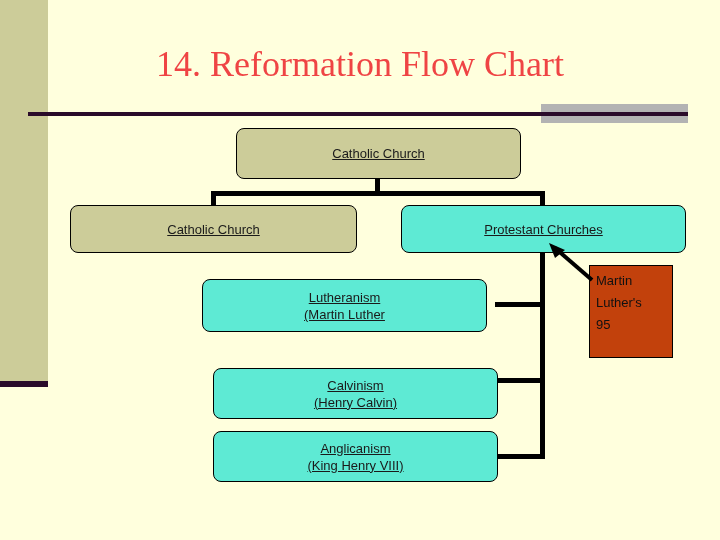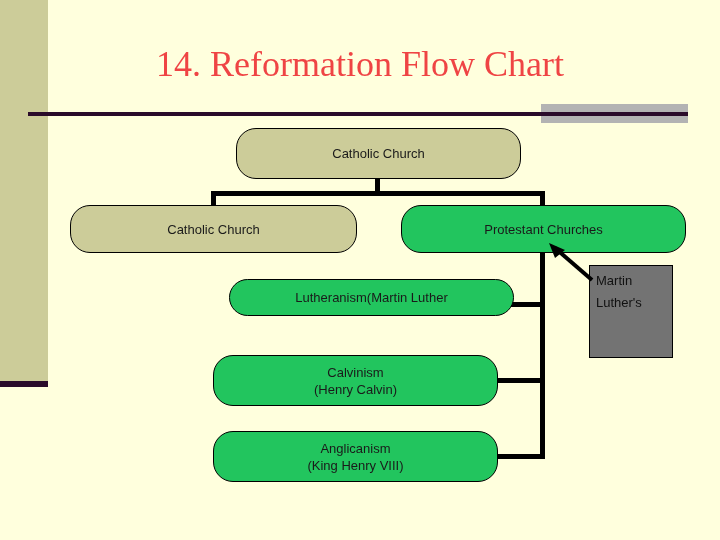--- a/index.html
+++ b/index.html
@@ -69,38 +69,39 @@
     line-height: 44px;
     color: #ef4444;
     white-space: nowrap;
   }
 
   
   .node {
     position: absolute;
     box-sizing: border-box;
     border: 1px solid #000000;
-    border-radius: 20px;
+    border-radius: 8px;
     display: flex;
     align-items: center;
     justify-content: center;
     text-align: center;
     font-family: "Liberation Sans", sans-serif;
     font-size: 13px;
     line-height: 17px;
     color: #1a1a1a;
     z-index: 5;
+    text-decoration: underline;
   }
   .node.khaki  { background: #cccc99; }
-  .node.green  { background: #22c55e; }
+  .node.green  { background: #5eead4; }
 
   .node-red {
     position: absolute;
     box-sizing: border-box;
-    background: #737373;
+    background: #c2410c;
     border: 1px solid #000000;
     padding: 4px 0 0 6px;
     font-family: "Liberation Sans", sans-serif;
     font-size: 13px;
     line-height: 22px;
     color: #111111;
     text-align: left;
     z-index: 7;
   }
 
@@ -159,33 +160,34 @@
   </div>
 
   <div class="node khaki" style="left:70px; top:205px; width:287px; height:48px;">
     <span>Catholic Church</span>
   </div>
 
   <div class="node green" style="left:401px; top:205px; width:285px; height:48px;">
     <span>Protestant Churches</span>
   </div>
 
-  <div class="node green" style="left:229px; top:279px; width:285px; height:37px; ">
+  <div class="node green" style="left:202px; top:279px; width:285px; height:53px; flex-direction:column;">
     <span>Lutheranism</span>
     <span>(Martin Luther</span>
   </div>
 
-  <div class="node green" style="left:213px; top:355px; width:285px; height:51px; flex-direction:column;">
+  <div class="node green" style="left:213px; top:368px; width:285px; height:51px; flex-direction:column;">
     <span>Calvinism</span>
     <span>(Henry Calvin)</span>
   </div>
 
   <div class="node green" style="left:213px; top:431px; width:285px; height:51px; flex-direction:column;">
     <span>Anglicanism</span>
     <span>(King Henry VIII)</span>
   </div>
 
   <div class="node-red" style="left:589px; top:265px; width:84px; height:93px;">
     <div>Martin</div>
     <div>Luther's</div>
+    <div>95</div>
   </div>
 
 </div>
 
 </body></html>

